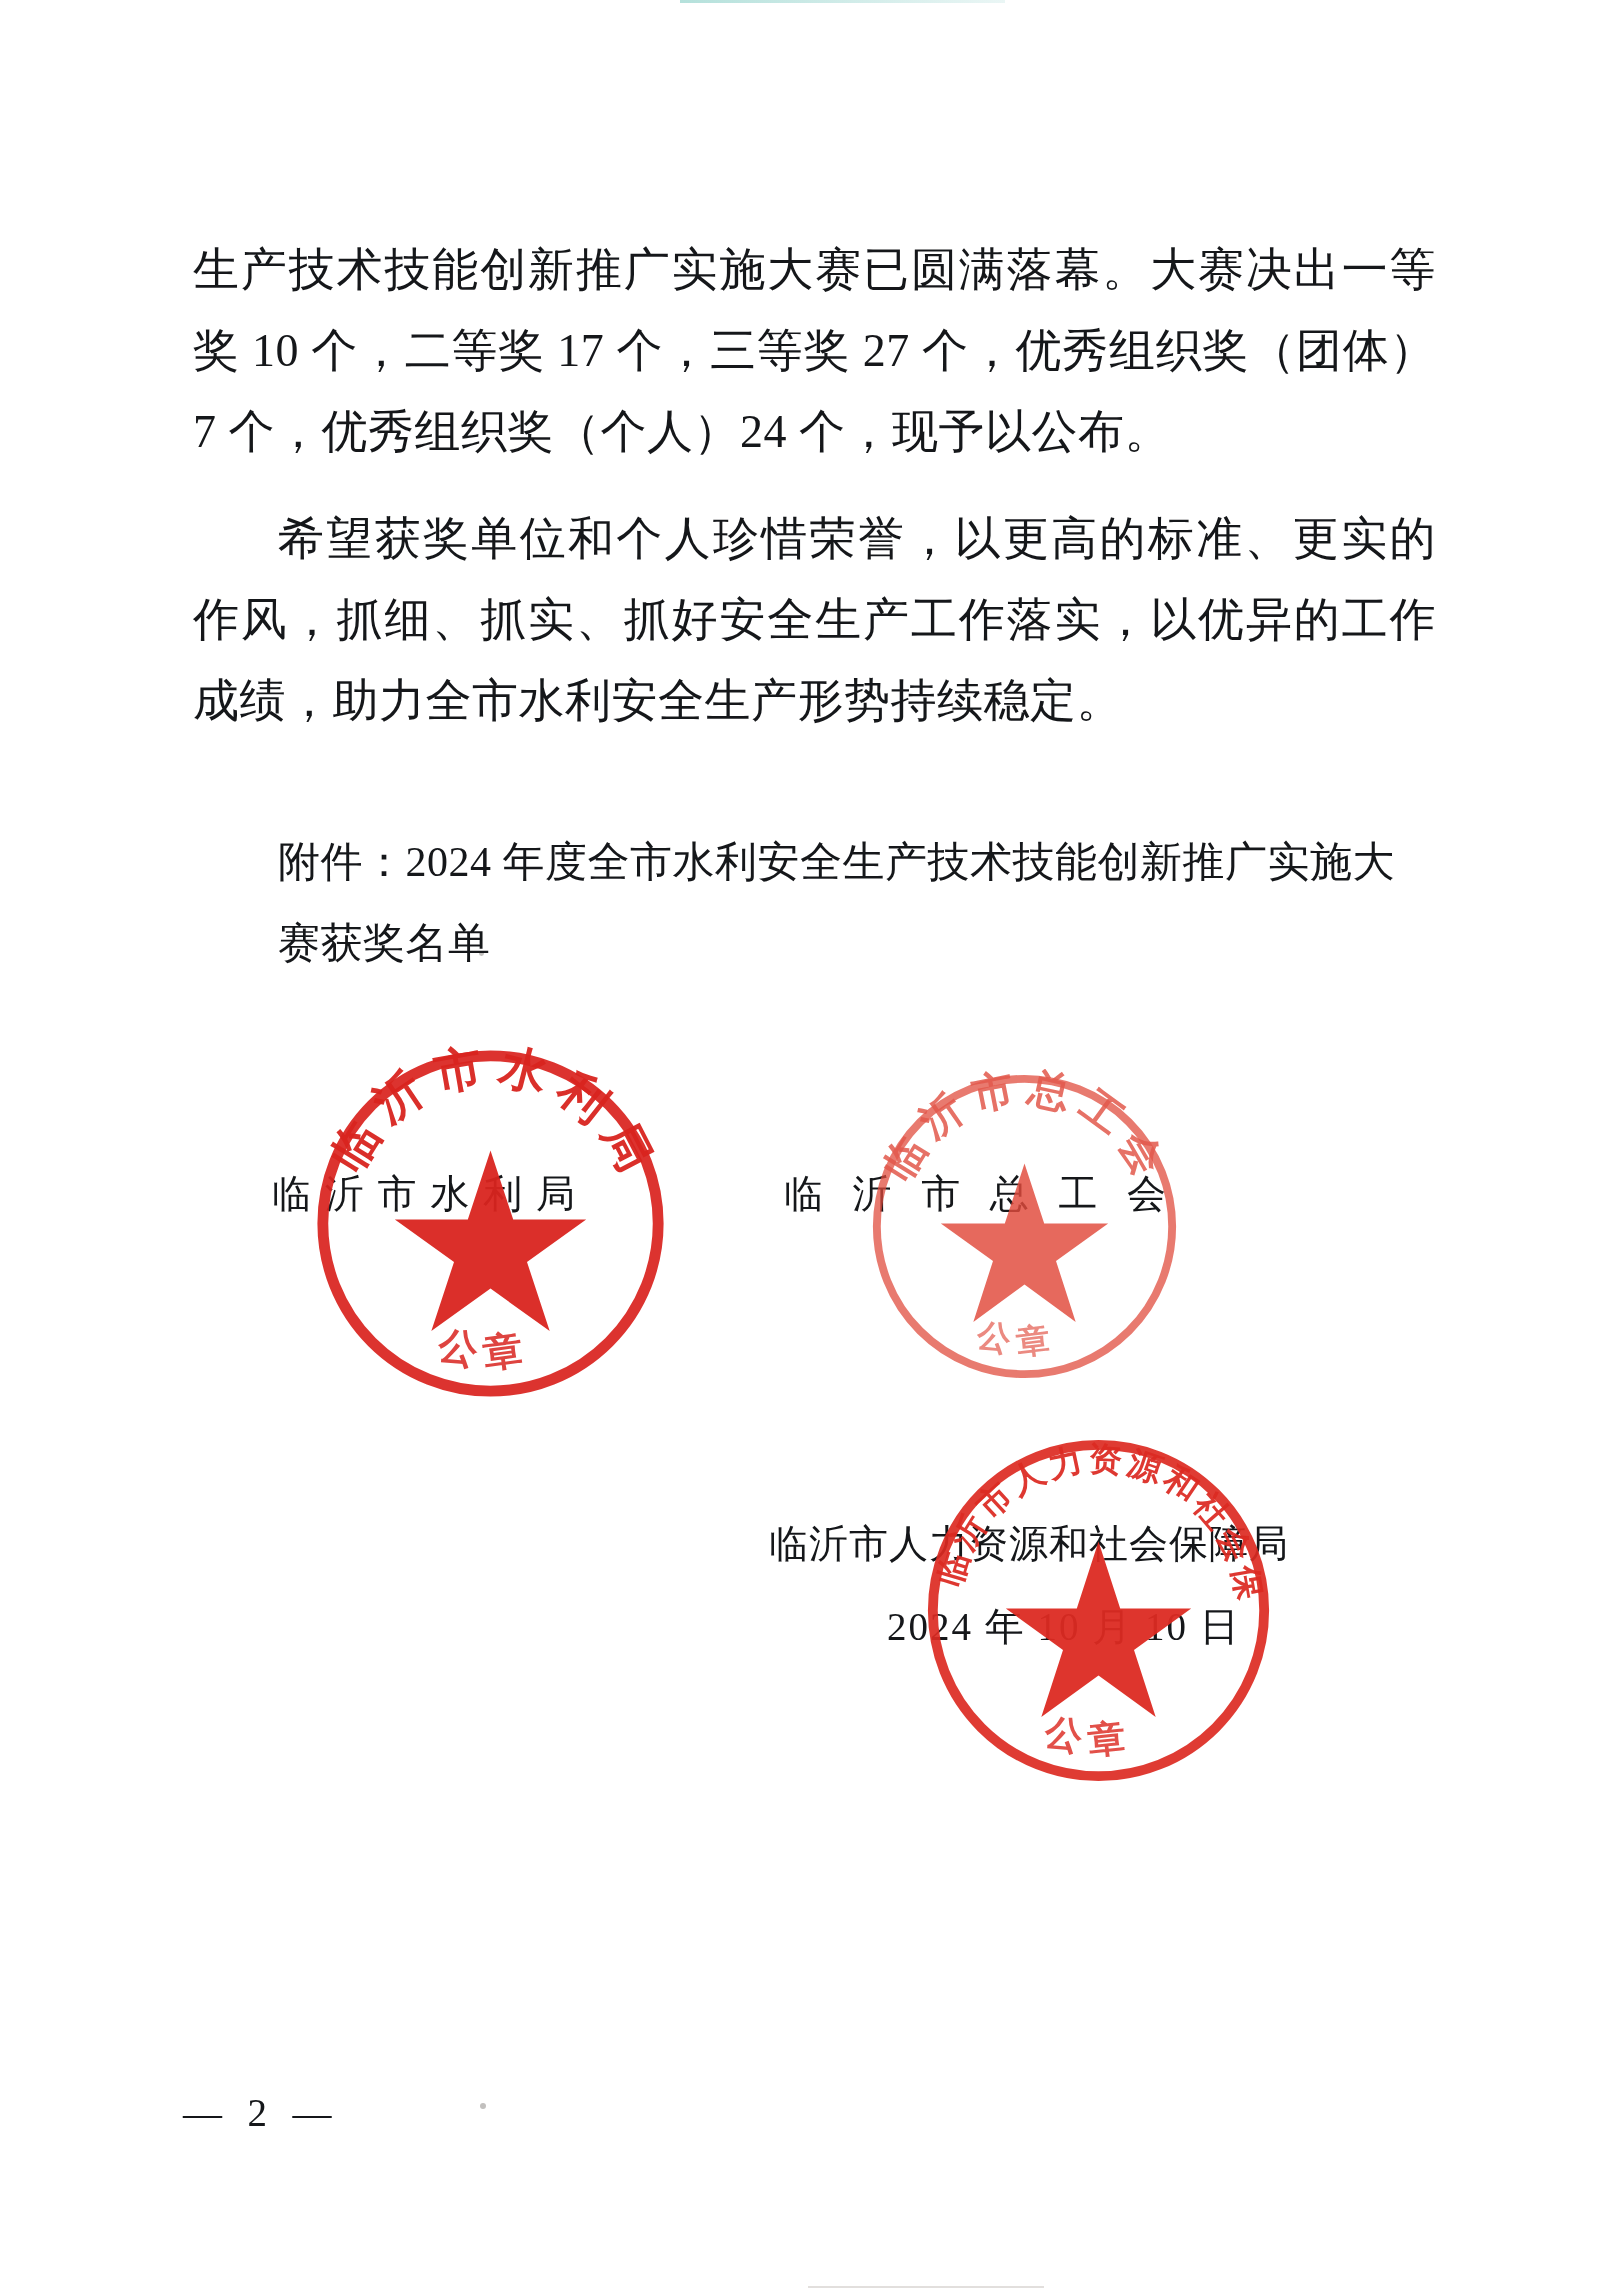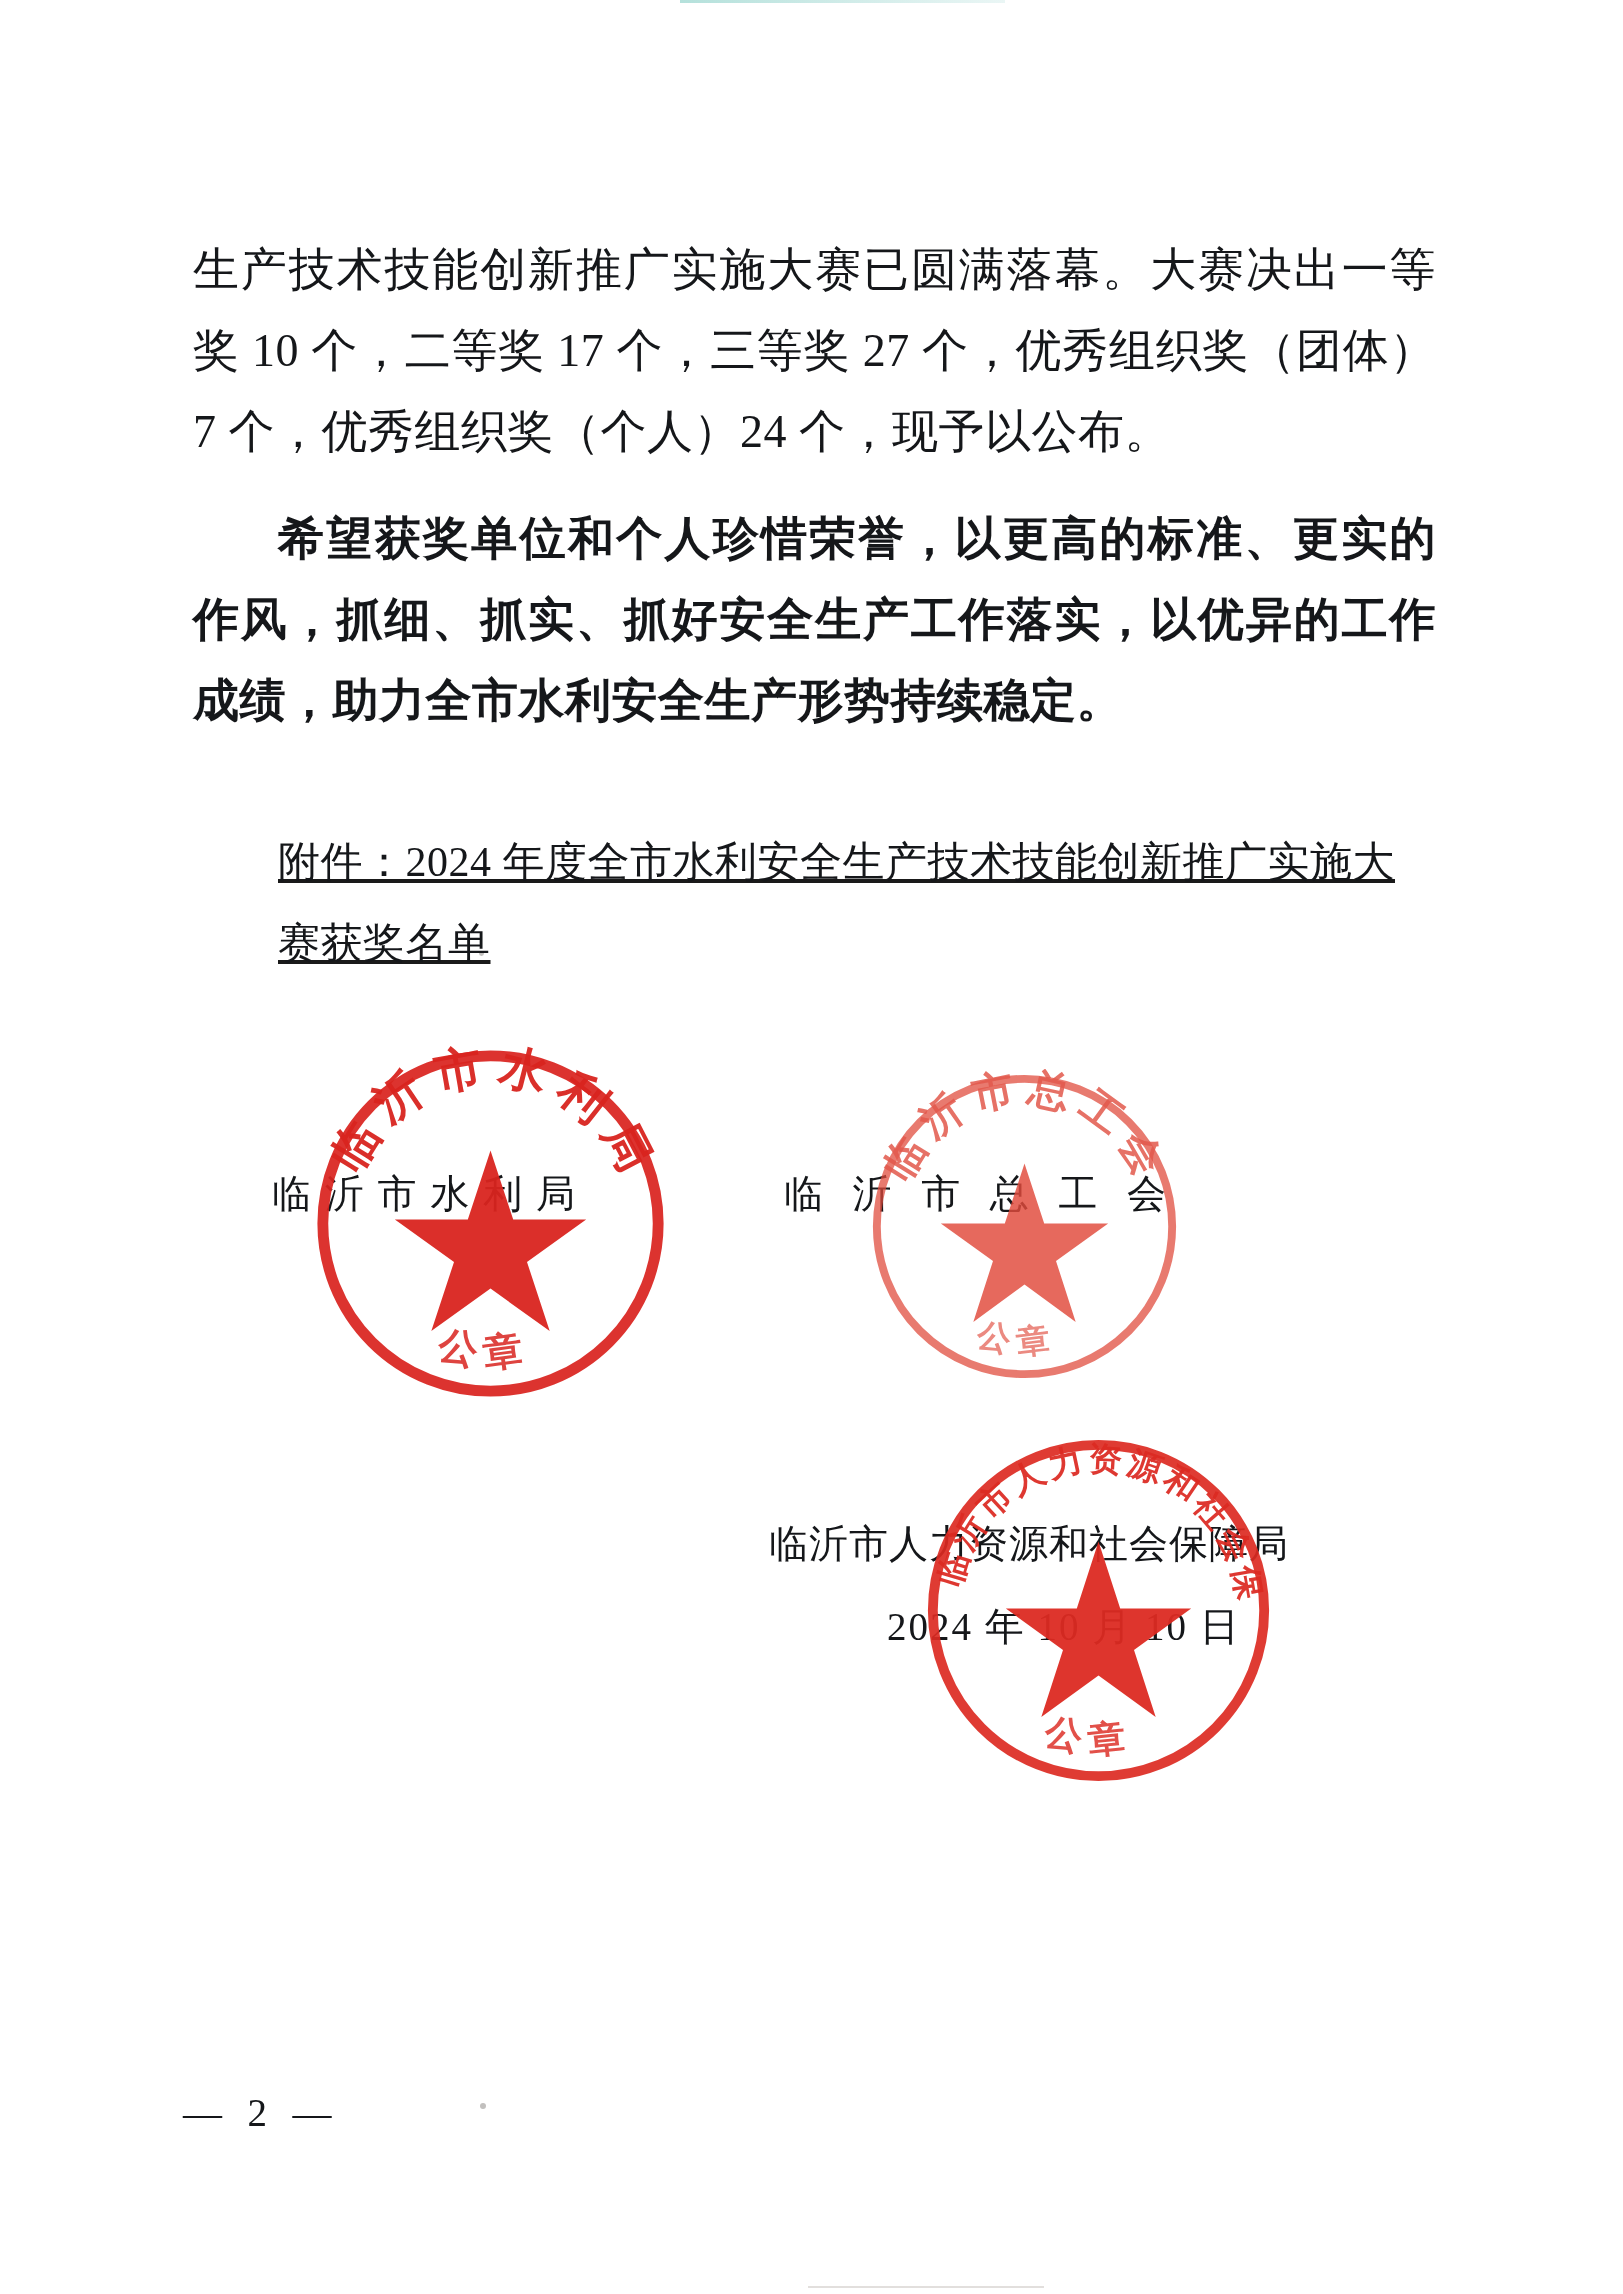--- a/index.html
+++ b/index.html
@@ -60,34 +60,32 @@
     text-align: justify;
     text-justify: inter-ideograph;
     margin: 0 0 0 0;
     color: #15171a;
   }
   .para.indent {
     text-indent: 85px;
   }
   .gap-para {
     margin-top: 25.6px;
-    font-weight: bold;
   }
   .attachment {
     font-size: 42px;
     line-height: 81px;
     letter-spacing: 0.5px;
     margin: 0;
     padding-left: 85px;
     text-indent: 0;
     color: #15171a;
   }
   .attachment-block {
     margin-top: 81px;
-    text-decoration: underline;
   }
 
   
   .sign-area {
     position: absolute;
     left: 193px;
     top: 1167px;
     width: 1243px;
   }
   .sign-row {

